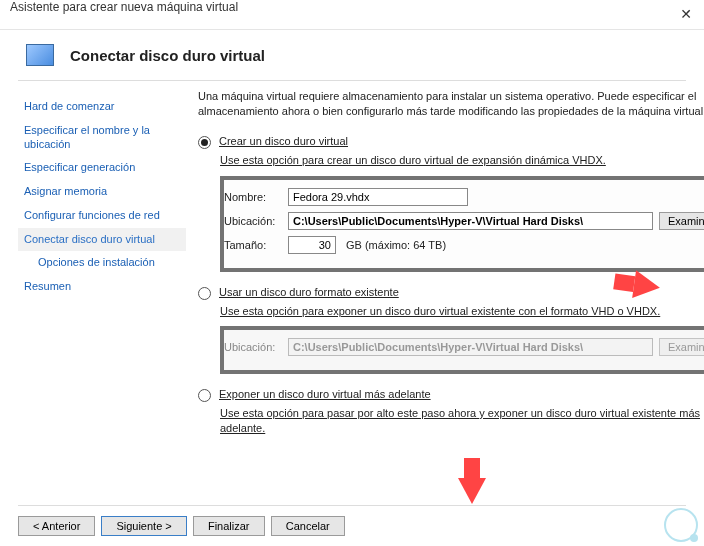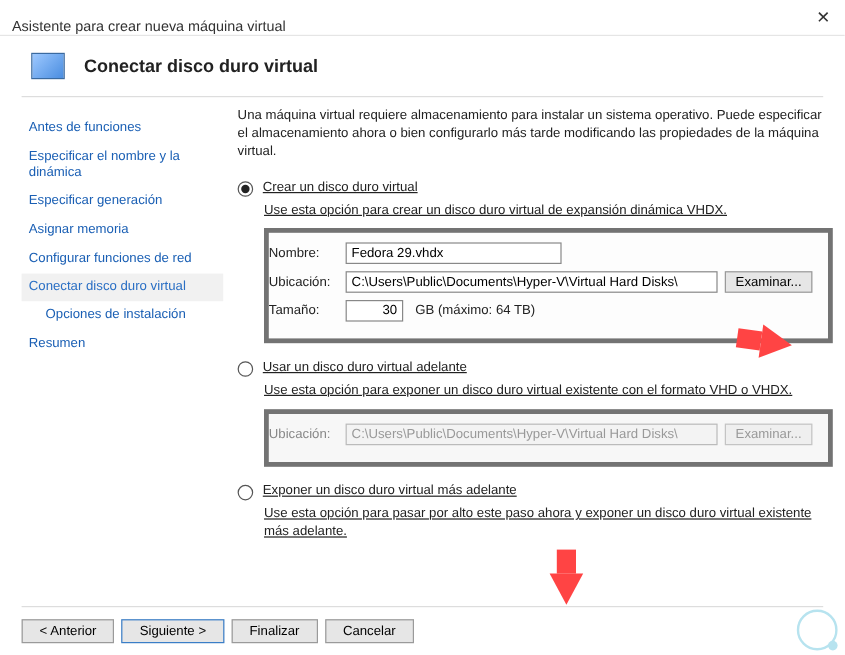--- a/index.html
+++ b/index.html
@@ -1,18 +1,18 @@
 <!DOCTYPE html>
 <html><head>
 <meta charset="utf-8">
 <style>
 * { box-sizing: border-box; margin: 0; padding: 0; font-family: "Segoe UI", Tahoma, sans-serif; }
 body { background: #fff; width: 704px; height: 546px; position: relative; overflow: hidden; }
 
-.titlebar { height: 30px; display: flex; align-items: flex-end; padding: 0 10px; font-size: 12px; color: #333; border-bottom: 1px solid #e5e5e5; }
+.titlebar { height: 30px; display: flex; align-items: flex-start; padding: 0 10px; font-size: 12px; color: #333; border-bottom: 1px solid #e5e5e5; }
 .close-x { position: absolute; right: 12px; top: 6px; font-size: 14px; color: #333; cursor: pointer; }
 
 .header-area { padding: 14px 20px 10px 26px; display: flex; align-items: center; gap: 16px; }
 .header-icon { width: 28px; height: 22px; background: linear-gradient(135deg,#9ec9ff 0%,#4a8de0 100%); border: 1px solid #3a6aa0; }
 .page-title { font-size: 15px; font-weight: 600; color: #222; }
 
 .divider { border: none; border-top: 1px solid #ddd; margin: 4px 18px 8px 18px; }
 
 .body-area { display: flex; padding: 0 10px 0 18px; height: 410px; }
 
@@ -28,21 +28,21 @@
 .radio { width: 13px; height: 13px; border: 1px solid #555; border-radius: 50%; display: inline-flex; align-items: center; justify-content: center; flex-shrink: 0; margin-top: 1px; background: #fff; }
 .radio.checked::after { content:""; width:7px; height:7px; background:#222; border-radius:50%; }
 .opt-label { font-size: 11px; }
 .opt-desc { margin-left: 22px; margin-bottom: 8px; line-height: 1.35; text-decoration: underline; }
 
 .form-block { margin-left: 22px; border: 4px solid #737373; padding: 8px 0; margin-bottom: 14px; background: #fdfdfd; }
 .form-block.disabled { background: #f7f7f7; color: #888; }
 .form-row { display: flex; align-items: center; gap: 6px; margin-bottom: 6px; }
 .form-row label { width: 58px; font-size: 11px; }
 .txt { border: 1px solid #888; font-size: 11px; padding: 2px 4px; background:#fff; }
-.txt.long { width: 310px; }
+.txt.long { width: 365px; font-weight: bold; }
 .txt.med { width: 180px; }
 .txt.num { width: 48px; text-align: right; }
 .txt[disabled]{ background:#f3f3f3; color:#999; border-color:#bbb;}
 .btn-small { font-size: 11px; padding: 2px 8px; background: #e6e6e6; border: 1px solid #9a9a9a; cursor: pointer; }
 .btn-small[disabled]{ color:#999; border-color:#c4c4c4; background:#efefef;}
 .unit { font-size: 11px; margin-left: 4px; }
 
 .footer { position: absolute; bottom: 10px; right: 18px; left: 18px; border-top: 1px solid #ddd; padding-top: 10px; display: flex; justify-content: flex-start; gap: 6px; }
 .btn { font-size: 11px; padding: 3px 14px; background: #e6e6e6; border: 1px solid #9a9a9a; cursor: pointer; min-width: 72px; }
 .btn.primary { border: 1.5px solid #3a7ec7; }
@@ -68,22 +68,22 @@
 
 <div class="header-area">
   <div class="header-icon"></div>
   <div class="page-title">Conectar disco duro virtual</div>
 </div>
 
 <hr class="divider">
 
 <div class="body-area">
   <div class="sidebar">
-    <div class="sidebar-item">Antes de funciones</div>
-    <div class="sidebar-item">Especificar el nombre y la dinámica</div>
+    <div class="sidebar-item">Hard de comenzar</div>
+    <div class="sidebar-item">Especificar el nombre y la ubicación</div>
     <div class="sidebar-item">Especificar generación</div>
     <div class="sidebar-item">Asignar memoria</div>
     <div class="sidebar-item">Configurar funciones de red</div>
     <div class="sidebar-item current">Conectar disco duro virtual</div>
     <div class="sidebar-item sub">Opciones de instalación</div>
     <div class="sidebar-item">Resumen</div>
   </div>
 
   <div class="main-pane">
     <p class="intro">Una máquina virtual requiere almacenamiento para instalar un sistema operativo. Puede especificar el almacenamiento ahora o bien configurarlo más tarde modificando las propiedades de la máquina virtual.</p>
@@ -105,21 +105,21 @@
       </div>
       <div class="form-row">
         <label>Tamaño:</label>
         <input class="txt num" value="30" style="">
         <span class="unit">GB (máximo: 64 TB)</span>
       </div>
     </div>
 
     <div class="opt-row">
       <span class="radio"></span>
-      <span class="opt-label">Usar un disco duro virtual adelante</span>
+      <span class="opt-label">Usar un disco duro formato existente</span>
     </div>
     <p class="opt-desc">Use esta opción para exponer un disco duro virtual existente con el formato VHD o VHDX.</p>
     <div class="form-block disabled">
       <div class="form-row">
         <label>Ubicación:</label>
         <input class="txt long" disabled="" value="C:\Users\Public\Documents\Hyper-V\Virtual Hard Disks\" style="">
         <button class="btn-small" disabled="">Examinar...</button>
       </div>
     </div>
 

